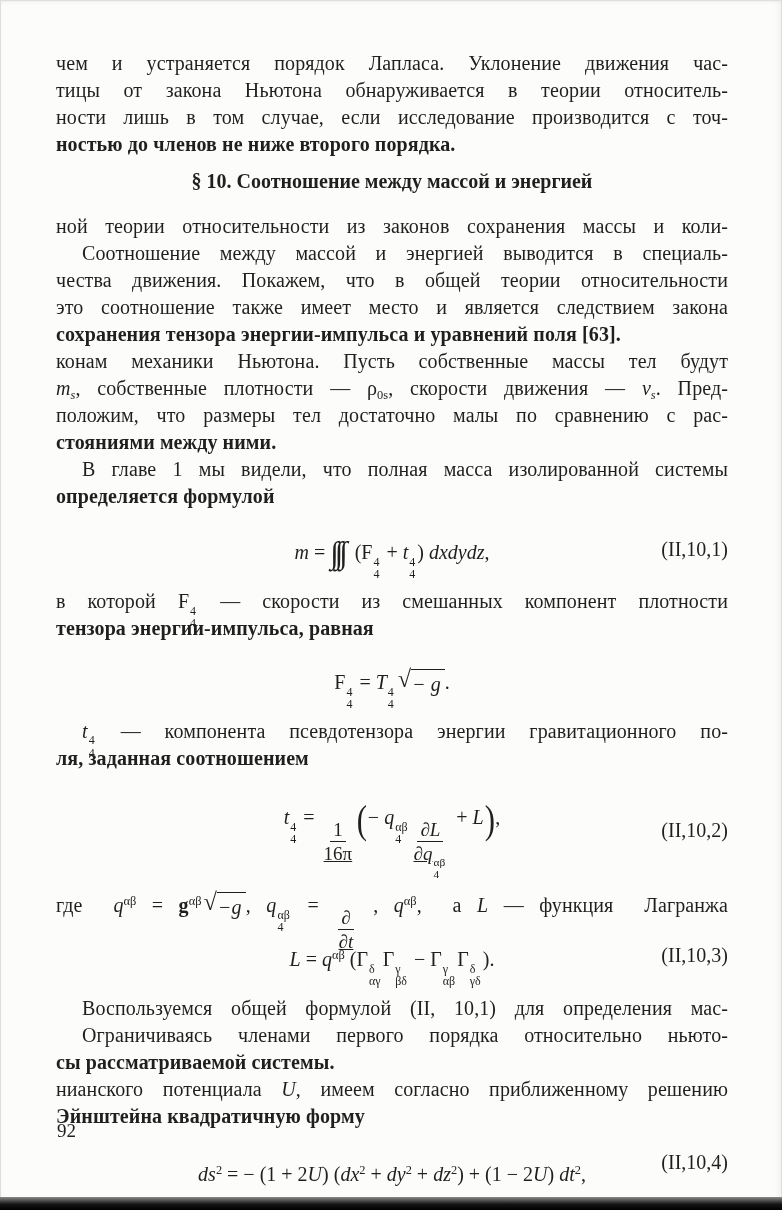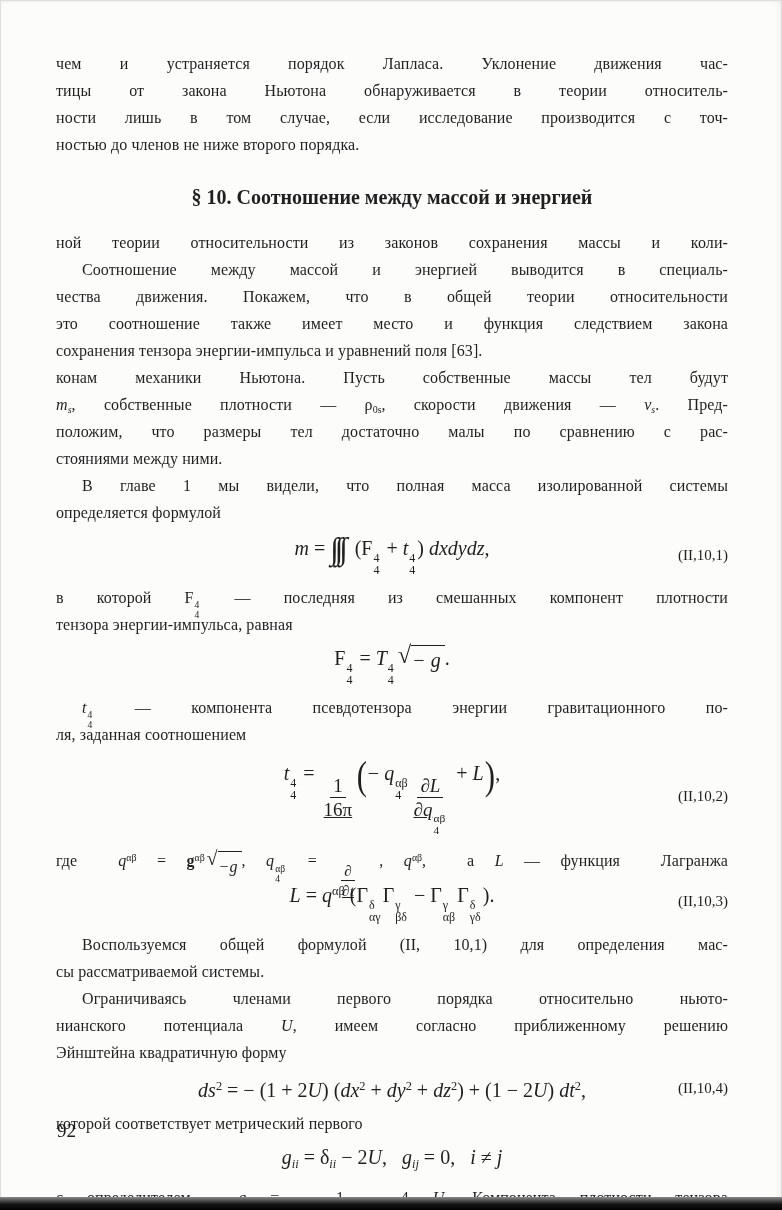--- a/index.html
+++ b/index.html
@@ -12,36 +12,36 @@
     position:relative;width:782px;height:1210px;background:var(--paper);
     overflow:hidden;
     box-shadow:inset 0 0 0 1px #dededa, inset -3px 0 6px rgba(0,0,0,0.05), inset 0 2px 3px rgba(0,0,0,0.03);
   }
   .edge-bottom{
     position:absolute;left:0;right:0;bottom:0;height:13px;
     background:linear-gradient(#8a8a8a, #151515 55%, #000);
   }
   .text-col{position:absolute;left:56px;top:50px;width:672px;color:var(--ink);}
   .line{
-    font-size:16px;line-height:27px;height:27px;
+    font-size:20px;line-height:27px;height:27px;
     text-align:justify;text-align-last:justify;
     letter-spacing:0.1px;
   }
-  .line.last{text-align-last:left;}
+  .line.last{text-align-last:left;font-weight:bold;}
   .line.ind{padding-left:26px;}
   .heading{
     font-size:20px;line-height:26px;font-weight:bold;text-align:center;
-    margin:26px 0 19px;
+    margin:10px 0 19px;
   }
   .eq{
     position:relative;text-align:center;padding:7px 0;
     font-size:20px;line-height:26px;
   }
-  .eq-body{display:inline-block;}
-  .eq-tag{position:absolute;right:0;top:50%;transform:translateY(-50%);font-size:15px;text-align:right;}
+  .eq-body{display:inline-block;margin-top:20px;}
+  .eq-tag{position:absolute;right:0;top:50%;transform:translateY(-50%);font-size:20px;text-align:right;}
   .tok{white-space:pre-wrap;}
   .tok.it{font-style:italic;}
   .tok.bold{font-weight:bold;}
   .tok.sub{font-size:0.62em;vertical-align:-0.35em;letter-spacing:0;}
   .tok.sup{font-size:0.62em;vertical-align:0.55em;letter-spacing:0;}
   .tok.int{font-size:1.55em;letter-spacing:-4px;vertical-align:-0.12em;line-height:1;padding-right:6px;}
   .tok.big{font-size:2.05em;font-weight:400;line-height:1;display:inline-block;transform:scaleX(0.75);vertical-align:middle;margin:0 -1px;}
   .stk{
     display:inline-flex;flex-direction:column;align-items:flex-start;
     font-size:0.6em;line-height:1.05;vertical-align:-0.55em;
@@ -65,39 +65,39 @@
 <div class="page">
   <div class="text-col">
       <div class="line">чем и устраняется порядок Лапласа. Уклонение движения час-</div>
       <div class="line">тицы от закона Ньютона обнаруживается в теории относитель-</div>
       <div class="line">ности лишь в том случае, если исследование производится с точ-</div>
       <div class="line last">ностью до членов не ниже второго порядка.</div>
       <div class="heading">§ 10. Соотношение между массой и энергией</div>
       <div class="line">ной теории относительности из законов сохранения массы и коли-</div>
       <div class="line ind">Соотношение между массой и энергией выводится в специаль-</div>
       <div class="line">чества движения. Покажем, что в общей теории относительности</div>
-      <div class="line">это соотношение также имеет место и функция следствием закона</div>
+      <div class="line">это соотношение также имеет место и является следствием закона</div>
       <div class="line last">сохранения тензора энергии-импульса и уравнений поля [63].</div>
       <div class="line">конам механики Ньютона. Пусть собственные массы тел будут</div>
       <div class="line"><span class="tok it">m</span><span class="tok sub it">s</span><span class="tok">, собственные плотности — ρ</span><span class="tok sub">0s</span><span class="tok">, скорости движения — </span><span class="tok it">v</span><span class="tok sub it">s</span><span class="tok">. Пред-</span></div>
       <div class="line">положим, что размеры тел достаточно малы по сравнению с рас-</div>
       <div class="line last">стояниями между ними.</div>
       <div class="line ind">В главе 1 мы видели, что полная масса изолированной системы</div>
       <div class="line last">определяется формулой</div>
       <div class="eq"><span class="eq-body"><span class="tok it">m</span><span class="tok"> = </span><span class="tok int">∫∫∫</span><span class="tok"> (F</span><span class="stk">
             <span class="stk-t">4</span>
             <span class="stk-b">4</span>
           </span><span class="tok"> + </span><span class="tok it">t</span><span class="stk">
             <span class="stk-t">4</span>
             <span class="stk-b">4</span>
           </span><span class="tok">) </span><span class="tok it">dxdydz</span><span class="tok">,</span></span><span class="eq-tag">(II,10,1)</span></div>
       <div class="line"><span class="tok">в которой F</span><span class="stk">
           <span class="stk-t">4</span>
           <span class="stk-b">4</span>
-        </span><span class="tok"> — последняя из смешанных компонент плотности</span></div>
+        </span><span class="tok"> — скорости из смешанных компонент плотности</span></div>
       <div class="line last">тензора энергии-импульса, равная</div>
       <div class="eq"><span class="eq-body"><span class="tok">F</span><span class="stk">
             <span class="stk-t">4</span>
             <span class="stk-b">4</span>
           </span><span class="tok"> = </span><span class="tok it">T</span><span class="stk">
             <span class="stk-t">4</span>
             <span class="stk-b">4</span>
           </span><span class="sqrt">
             <span class="rad">√</span>
             <span class="bar"><span class="tok it">− g</span></span>
@@ -140,22 +140,22 @@
             <span class="stk-t">γ</span>
             <span class="stk-b">βδ</span>
           </span><span class="tok"> − Γ</span><span class="stk">
             <span class="stk-t">γ</span>
             <span class="stk-b">αβ</span>
           </span><span class="tok">Γ</span><span class="stk">
             <span class="stk-t">δ</span>
             <span class="stk-b">γδ</span>
           </span><span class="tok">).</span></span><span class="eq-tag">(II,10,3)</span></div>
       <div class="line ind">Воспользуемся общей формулой (II, 10,1) для определения мас-</div>
+      <div class="line ind">Ограничиваясь членами первого порядка относительно ньюто-</div>
       <div class="line last">сы рассматриваемой системы.</div>
-      <div class="line ind">Ограничиваясь членами первого порядка относительно ньюто-</div>
       <div class="line"><span class="tok">нианского потенциала </span><span class="tok it">U</span><span class="tok">, имеем согласно приближенному решению</span></div>
       <div class="line last">Эйнштейна квадратичную форму</div>
       <div class="eq"><span class="eq-body"><span class="tok it">ds</span><span class="tok sup">2</span><span class="tok"> = − (1 + 2</span><span class="tok it">U</span><span class="tok">) (</span><span class="tok it">dx</span><span class="tok sup">2</span><span class="tok"> + </span><span class="tok it">dy</span><span class="tok sup">2</span><span class="tok"> + </span><span class="tok it">dz</span><span class="tok sup">2</span><span class="tok">) + (1 − 2</span><span class="tok it">U</span><span class="tok">) </span><span class="tok it">dt</span><span class="tok sup">2</span><span class="tok">,</span></span><span class="eq-tag">(II,10,4)</span></div>
       <div class="line last">которой соответствует метрический первого</div>
       <div class="eq"><span class="eq-body"><span class="tok it">g</span><span class="tok sub it">ii</span><span class="tok"> = δ</span><span class="tok sub it">ii</span><span class="tok"> − 2</span><span class="tok it">U</span><span class="tok">,   </span><span class="tok it">g</span><span class="tok sub it">ij</span><span class="tok"> = 0,   </span><span class="tok it">i</span><span class="tok"> ≠ </span><span class="tok it">j</span></span></div>
       <div class="line"><span class="tok">с определителем  </span><span class="tok it">g</span><span class="tok"> = − 1 − 4 </span><span class="tok it">U</span><span class="tok">. Компонента плотности тензора</span></div>
     </div>
   <div class="pagenum">92</div>
   <div class="edge-bottom"></div>
 </div>

